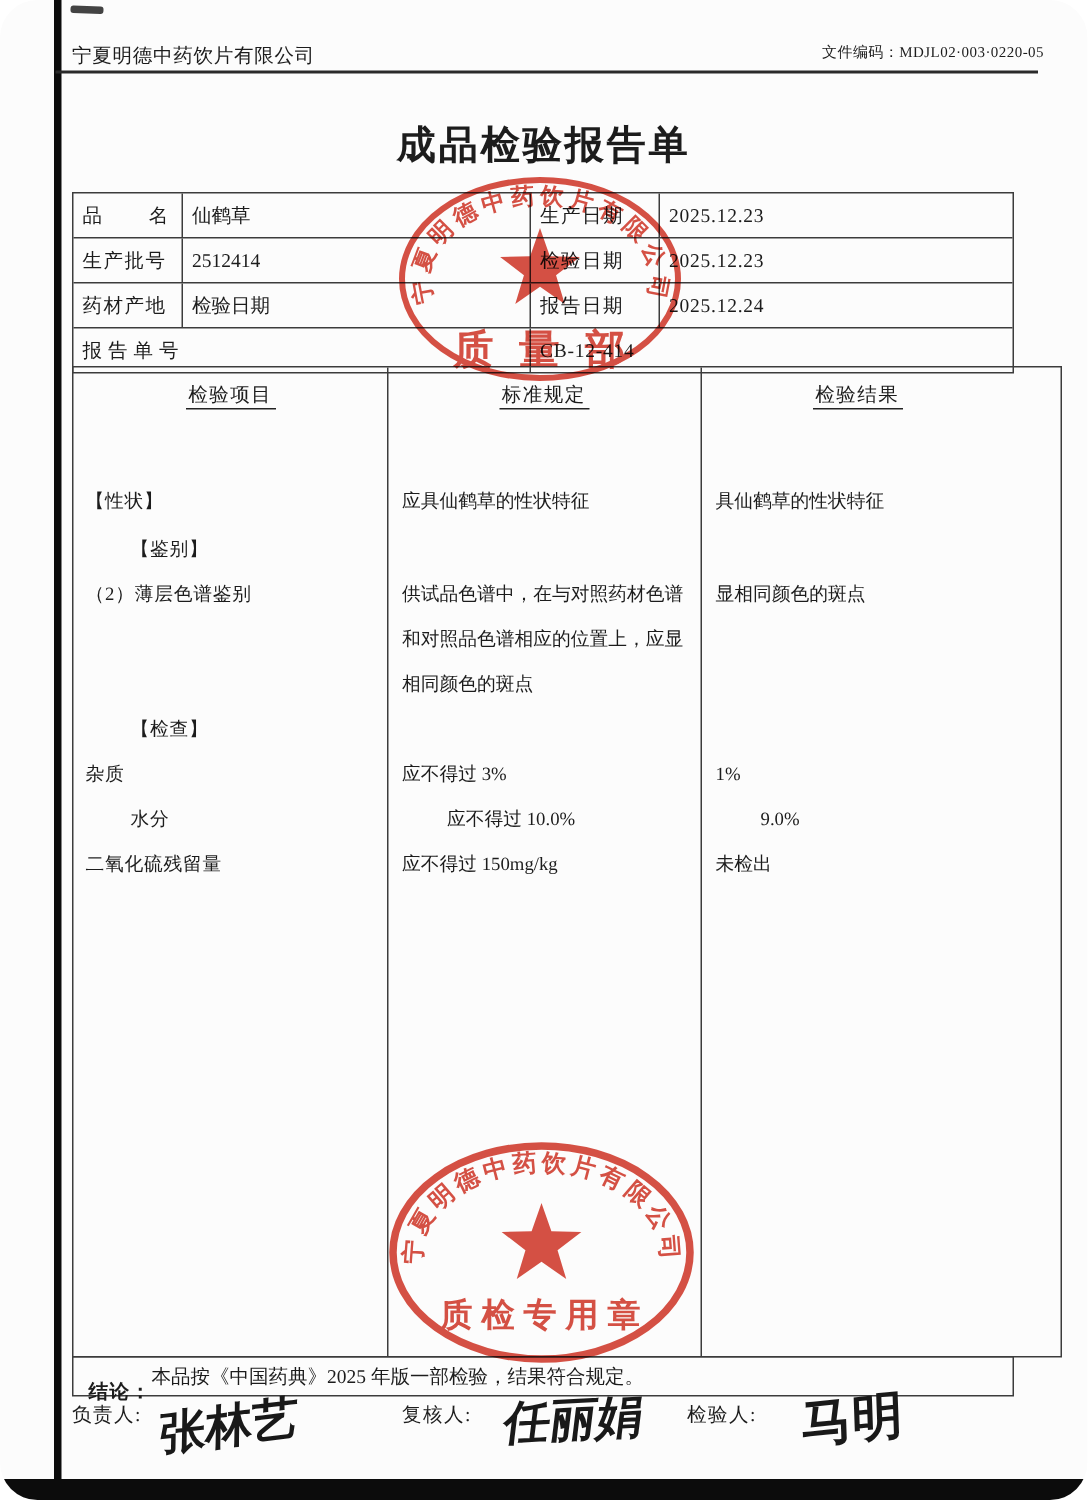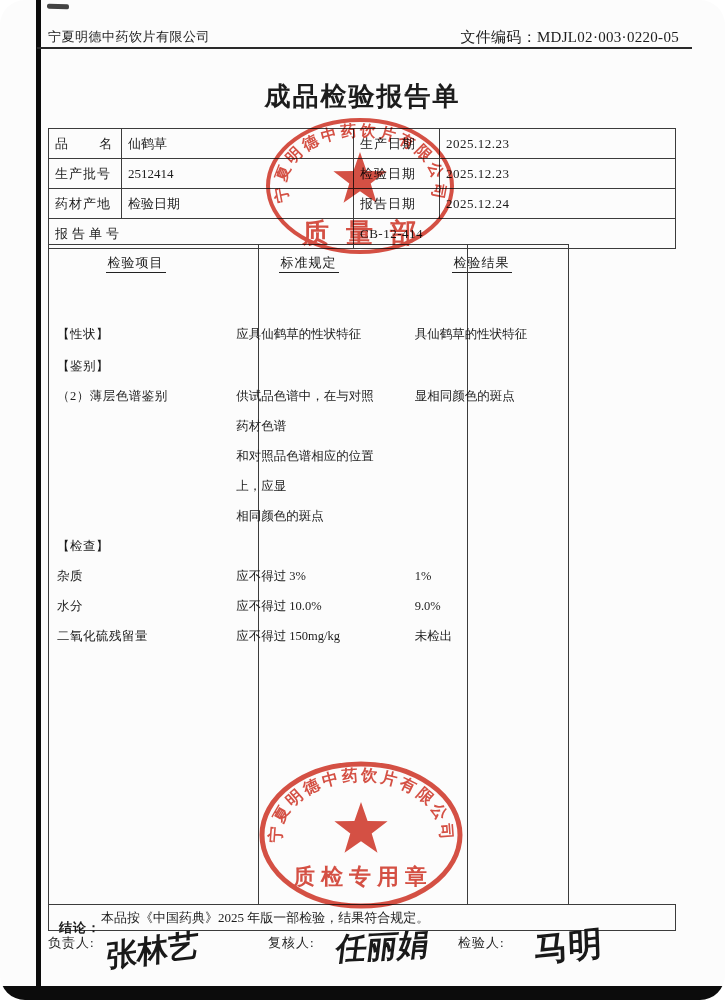--- a/index.html
+++ b/index.html
@@ -6,45 +6,45 @@
   .page{
     position:relative;width:725px;height:1000px;background:#fcfcfc;
     font-family:"Liberation Serif","DejaVu Serif",serif;color:#1c1c1c;overflow:hidden;border-radius:25px;
   }
   
   .edge-left{position:absolute;left:36px;top:0;width:5px;height:1000px;background:#0c0c0c;}
   .edge-bottom{position:absolute;left:0;top:986px;width:725px;height:14px;background:#0c0c0c;}
   .corner-smudge{position:absolute;left:47px;top:4px;width:22px;height:5px;background:#222;border-radius:2px;transform:rotate(2deg);opacity:.85;}
   
   .header-company{position:absolute;left:48px;top:28px;font-size:13px;letter-spacing:.5px;}
-  .header-code{position:absolute;right:46px;top:28px;font-size:15px;letter-spacing:.3px;}
+  .header-code{position:absolute;right:29px;top:28px;font-size:10px;letter-spacing:.3px;}
   .header-rule{position:absolute;left:37px;top:47px;width:655px;height:2px;background:#2a2a2a;}
   .title{position:absolute;left:0;top:79px;width:725px;text-align:center;font-size:26px;font-weight:bold;letter-spacing:2px;}
   
   .info-table{position:absolute;left:48px;top:128px;width:628px;border:1px solid #3c3c3c;box-sizing:border-box;background:transparent;}
   .info-row{display:flex;height:29px;border-top:1px solid #3c3c3c;}
   .info-row:first-child{border-top:none;}
   .ic{display:flex;align-items:center;padding:0 6px;font-size:13px;border-left:1px solid #3c3c3c;box-sizing:border-box;white-space:nowrap;overflow:hidden;}
   .ic:first-child{border-left:none;}
   .w-label1{width:72px;letter-spacing:1px;}
   .w-val1{width:232px;}
   .w-label2{width:86px;letter-spacing:1px;}
   .w-val2{width:236px;letter-spacing:.5px;}
   .w-label-wide{width:304px;letter-spacing:4px;}
   .w-val-wide{width:322px;letter-spacing:.5px;}
   .label-spread{letter-spacing:2.4em;}
   
-  .main-table{position:absolute;left:48px;top:244px;width:521px;height:661px;border:1px solid #3c3c3c;box-sizing:border-box;}
+  .main-table{position:absolute;left:48px;top:244px;width:660px;height:661px;border:1px solid #3c3c3c;box-sizing:border-box;}
   .vline{position:absolute;top:0;height:100%;width:1px;background:#3c3c3c;}
   .vline.v1{left:209px;} .vline.v2{left:418px;}
   .mt-header{display:flex;padding-top:9px;}
   .mt-h{width:209px;text-align:center;font-size:13px;}
   .mt-h span{border-bottom:1px solid #222;padding:0 2px 2px 2px;letter-spacing:1px;}
   .mt-body{position:absolute;left:0;top:60px;width:100%;font-size:12.5px;line-height:30px;}
-  .trow{display:flex;gap:15px;}
+  .trow{display:flex;}
   .tc{box-sizing:border-box;}
   .c1{width:209px;padding-left:8px;letter-spacing:.5px;}
   .c2{width:209px;padding:0 4px 0 10px;white-space:pre-line;}
   .c3{width:210px;padding-left:10px;}
   .h32{min-height:32px;} .h28{min-height:28px;justify-content:flex-end;} .h30{min-height:30px;} .h88{min-height:88px;}
   
   .conclusion{position:absolute;left:48px;top:904px;width:628px;height:27px;border:1px solid #3c3c3c;box-sizing:border-box;display:flex;align-items:center;padding-left:10px;font-size:13px;}
   .conclusion .clabel{font-weight:bold;letter-spacing:1px;margin-top:20px;}
   .signatures{position:absolute;left:48px;top:934px;width:628px;height:60px;font-size:13px;}
   .sig-label{position:absolute;top:0;letter-spacing:1px;}

